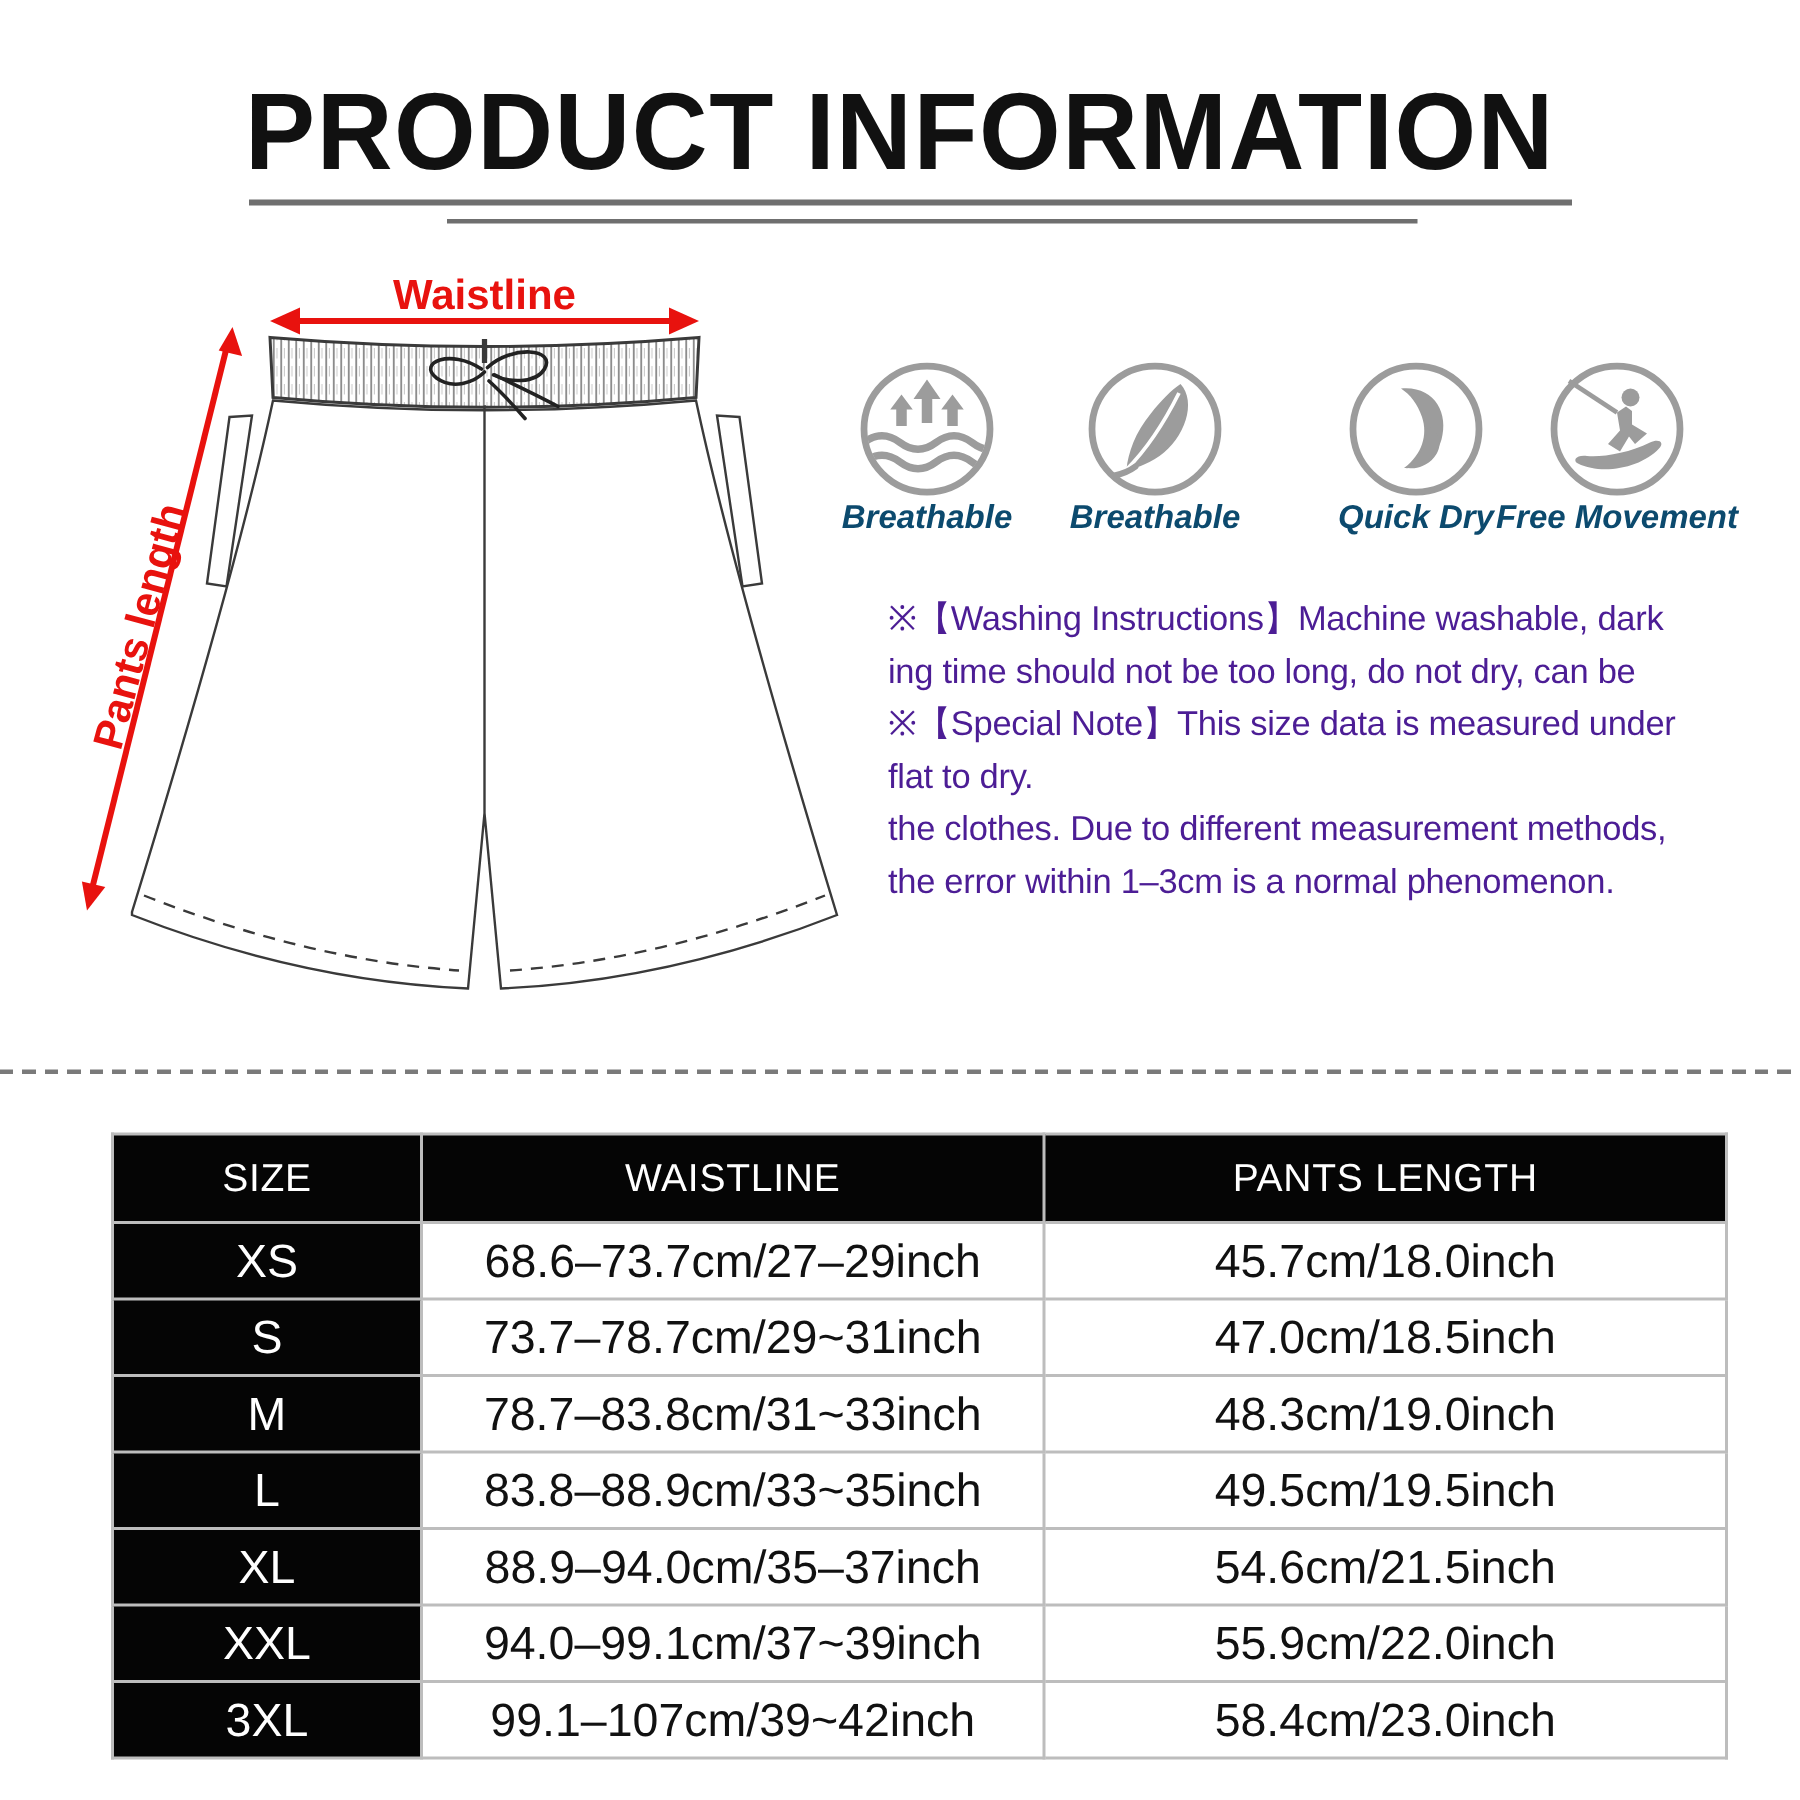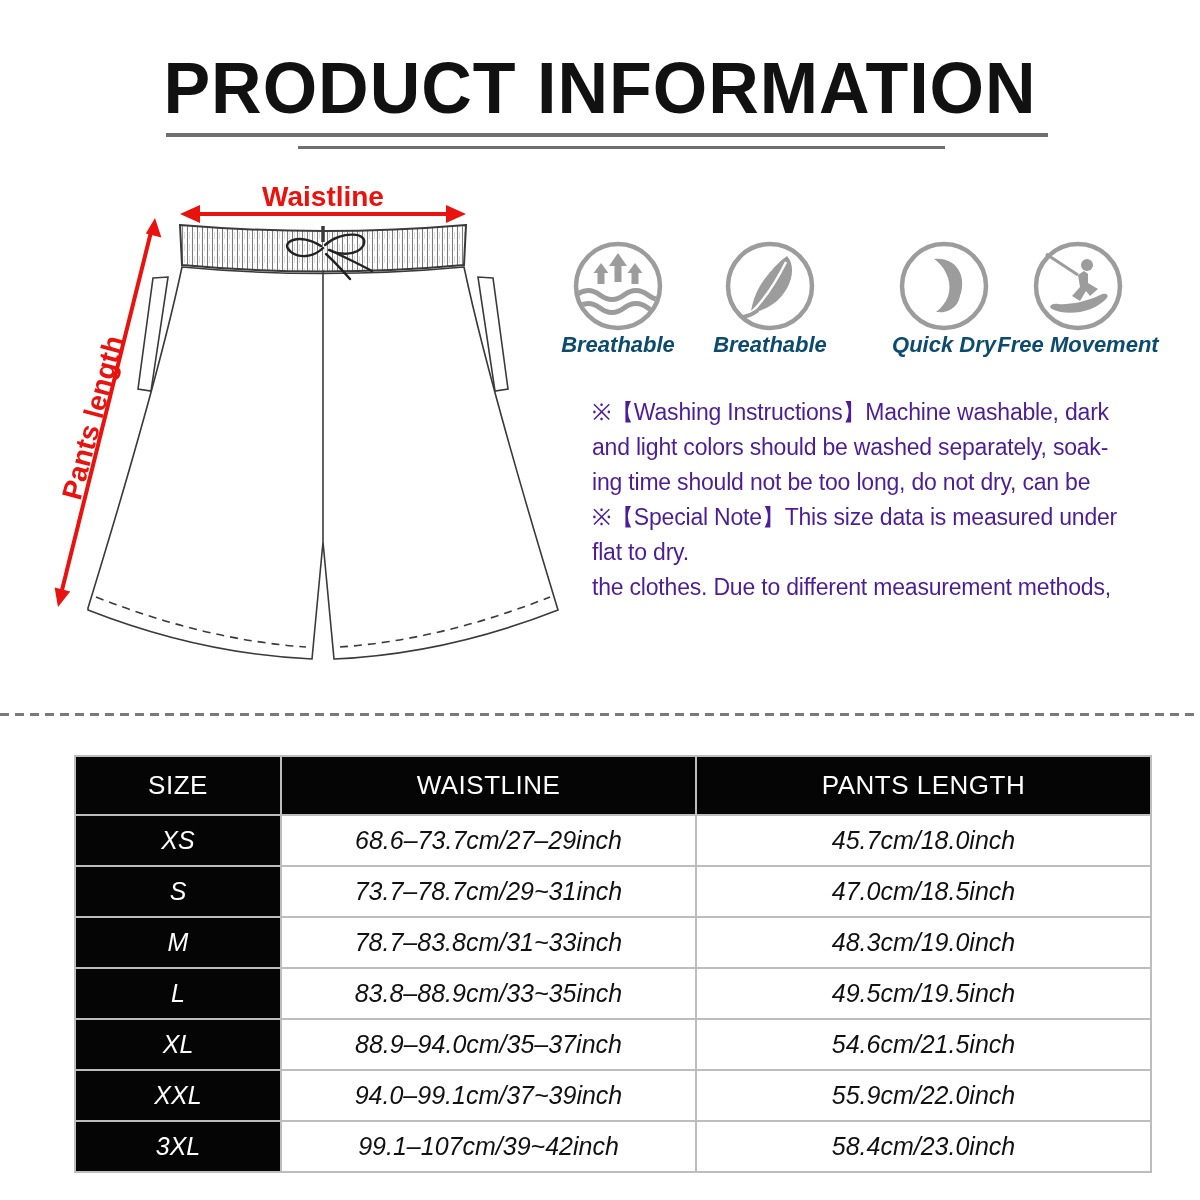--- a/index.html
+++ b/index.html
@@ -40,21 +40,21 @@
     position:absolute;left:74px;top:755px;width:1076px;
     border-collapse:collapse;table-layout:fixed;
   }
   .size-table th,.size-table td{
     border:2px solid #bdbdbd;text-align:center;vertical-align:middle;padding:0;margin-top:43px;
   }
   .size-table th{
     background:#050505;color:#ffffff;font-size:26px;font-weight:400;
     letter-spacing:0.5px;height:57px;
   }
-  .size-table td{background:#ffffff;color:#111;font-size:25px;height:49px;font-style:italic;}
+  .size-table td{background:#ffffff;color:#111;font-size:31px;height:49px;}
   .size-table td.size-cell{background:#050505;color:#ffffff;}
 </style>
 </head>
 <body>
 
 <div class="page-title">PRODUCT INFORMATION</div>
 <div class="rule1"></div>
 <div class="rule2"></div>
 
 <svg class="diagram" viewBox="0 0 530 505" xmlns="http://www.w3.org/2000/svg">
@@ -148,25 +148,25 @@
       <circle cx="55" cy="25" r="6" stroke="none"></circle>
       <path d="M52,31 L46,35 L48,47 L40,56 L48,61 L54,51 L58,56 L66,49 L56,43 L56,34 Z" stroke="none"></path>
       <path d="M20,69 C36,77 62,72 74,59 C78,55 74,52 68,55 C54,62 36,65 26,64 C19,63 16,67 20,69 Z" stroke="none"></path>
     </g>
   </svg>
   <div class="feature-label">Free Movement</div>
 </div>
 
 <div class="notes">
   <div class="note-line">※【Washing Instructions】Machine washable, dark</div>
-  <div class="note-line">and light colors should be washed separately, soak-</div>
   <div class="note-line">ing time should not be too long, do not dry, can be</div>
   <div class="note-line">※【Special Note】This size data is measured under</div>
   <div class="note-line">flat to dry.</div>
   <div class="note-line">the clothes. Due to different measurement methods,</div>
+  <div class="note-line">the error within 1–3cm is a normal phenomenon.</div>
 </div>
 
 <div class="dashed-sep"></div>
 
 <table class="size-table">
   <colgroup>
       <col style="width:206px">
       <col style="width:415px">
       <col style="width:455px">
     </colgroup>

